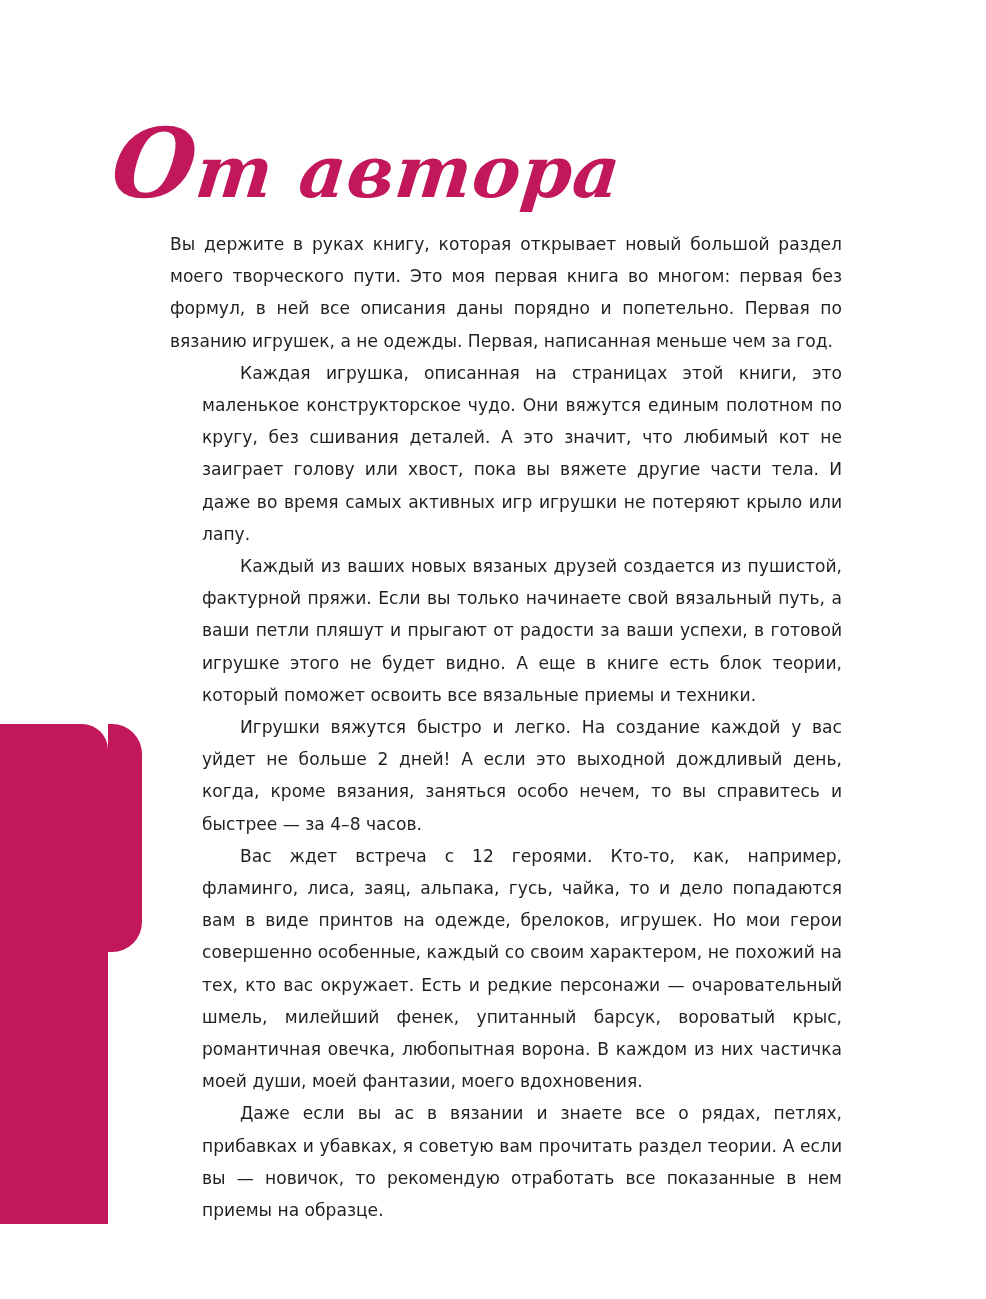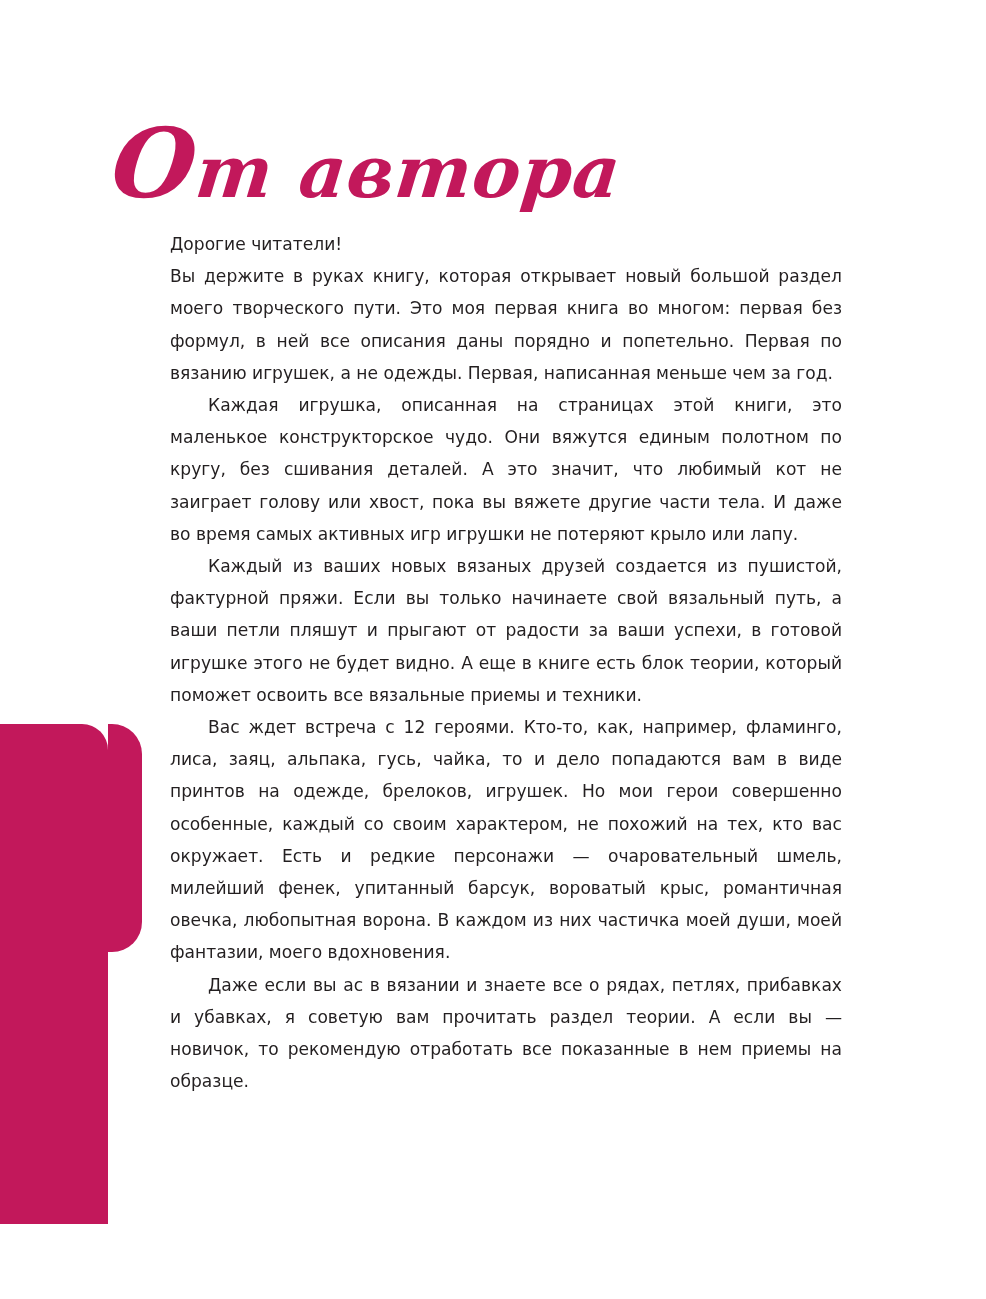--- a/index.html
+++ b/index.html
@@ -99,20 +99,21 @@
     font-family: "DejaVu Sans", sans-serif;
     font-size: 17.1px;
     line-height: 32.2px;
     text-align: justify;
   }
   .content p {
     margin: 0;
   }
   .content p.indent {
     text-indent: 38px;
+    margin-left: 32px;
   }
   .content p.salutation {
     text-indent: 0;
   }
 </style>
 </head>
 <body>
 
 <div class="page">
 
@@ -132,22 +133,22 @@
     </svg>
   </div>
 
   <div class="side-tab-page">6</div>
 
   <div class="title">
     <span class="drop">О</span><span>т автора</span>
   </div>
 
   <div class="content">
-    <p class="salutation">Дорогие читатели!</p>
     <p>Вы держите в руках книгу, которая открывает новый большой раздел моего творческого пути. Это моя первая книга во многом: первая без формул, в ней все описания даны порядно и попетельно. Первая по вязанию игрушек, а не одежды. Первая, написанная меньше чем за год.</p>
     <p class="indent">Каждая игрушка, описанная на страницах этой книги, это маленькое конструкторское чудо. Они вяжутся единым полотном по кругу, без сшивания деталей. А это значит, что любимый кот не заиграет голову или хвост, пока вы вяжете другие части тела. И даже во время самых активных игр игрушки не потеряют крыло или лапу.</p>
     <p class="indent">Каждый из ваших новых вязаных друзей создается из пушистой, фактурной пряжи. Если вы только начинаете свой вязальный путь, а ваши петли пляшут и прыгают от радости за ваши успехи, в готовой игрушке этого не будет видно. А еще в книге есть блок теории, который поможет освоить все вязальные приемы и техники.</p>
+    <p class="indent">Игрушки вяжутся быстро и легко. На создание каждой у вас уйдет не больше 2 дней! А если это выходной дождливый день, когда, кроме вязания, заняться особо нечем, то вы справитесь и быстрее — за 4–8 часов.</p>
     <p class="indent">Вас ждет встреча с 12 героями. Кто-то, как, например, фламинго, лиса, заяц, альпака, гусь, чайка, то и дело попадаются вам в виде принтов на одежде, брелоков, игрушек. Но мои герои совершенно особенные, каждый со своим характером, не похожий на тех, кто вас окружает. Есть и редкие персонажи — очаровательный шмель, милейший фенек, упитанный барсук, вороватый крыс, романтичная овечка, любопытная ворона. В каждом из них частичка моей души, моей фантазии, моего вдохновения.</p>
     <p class="indent">Даже если вы ас в вязании и знаете все о рядах, петлях, прибавках и убавках, я советую вам прочитать раздел теории. А если вы — новичок, то рекомендую отработать все показанные в нем приемы на образце.</p>
 
   </div>
 
 </div>
 
 </body></html>

